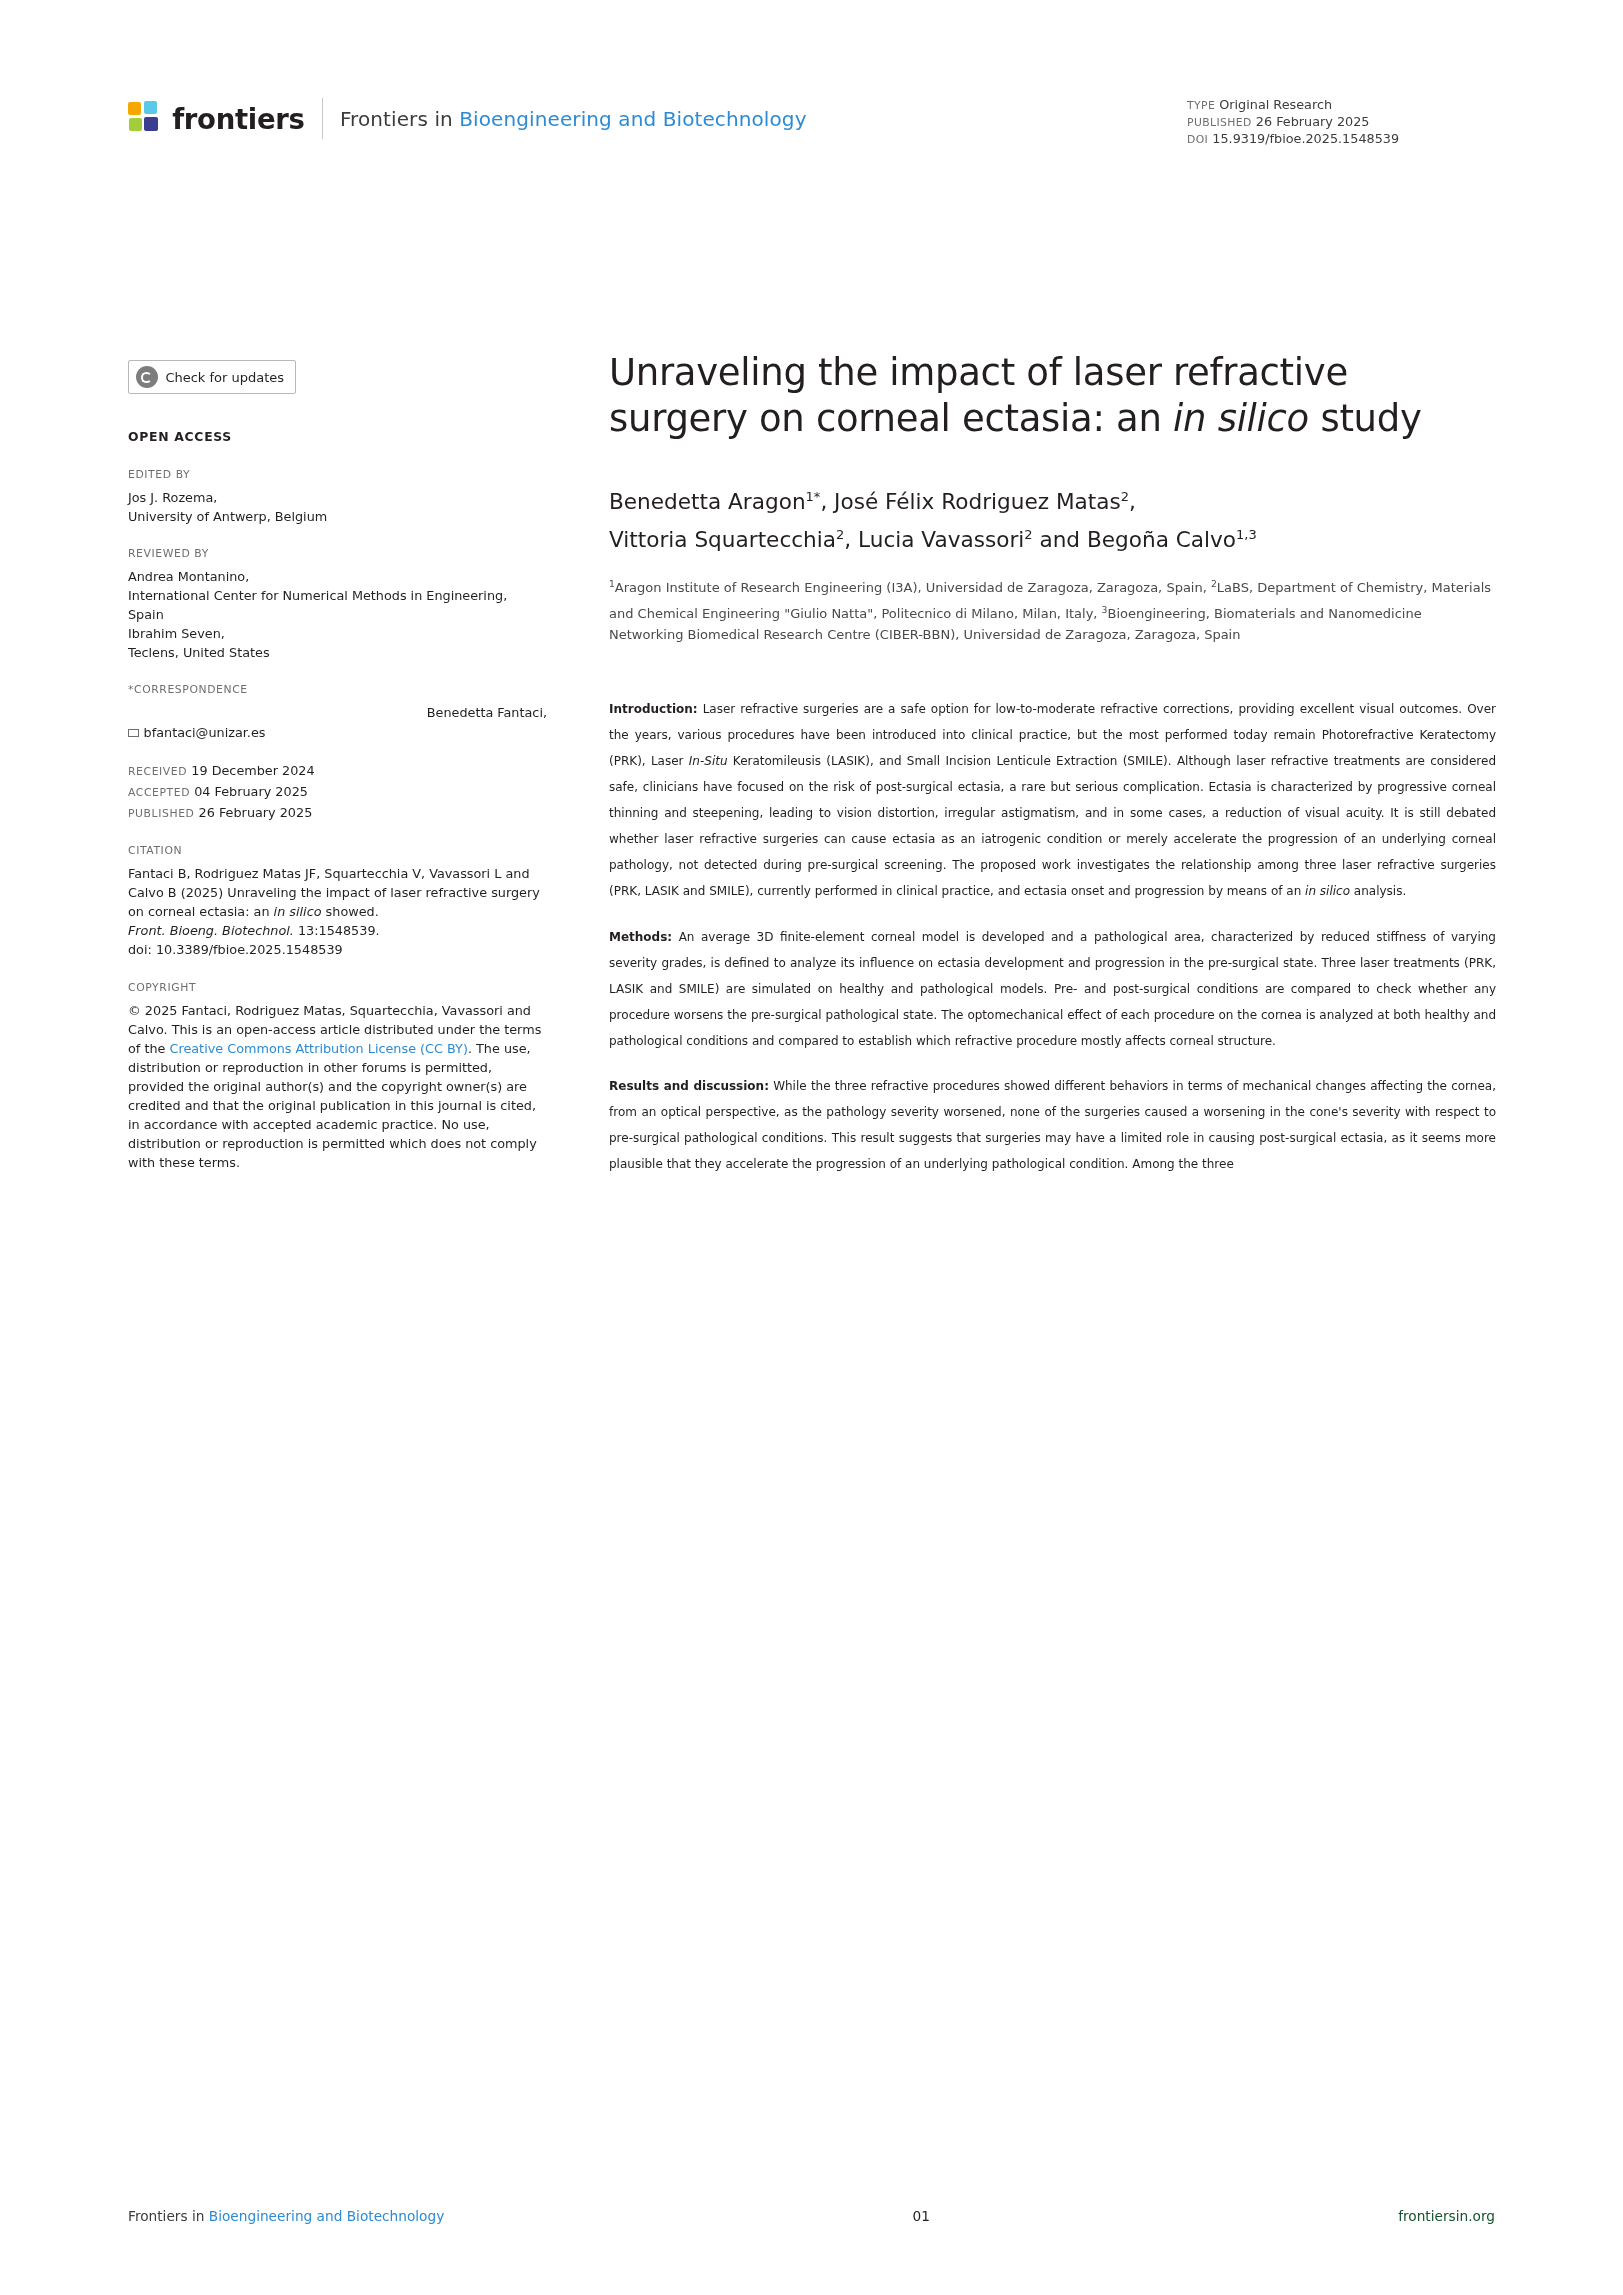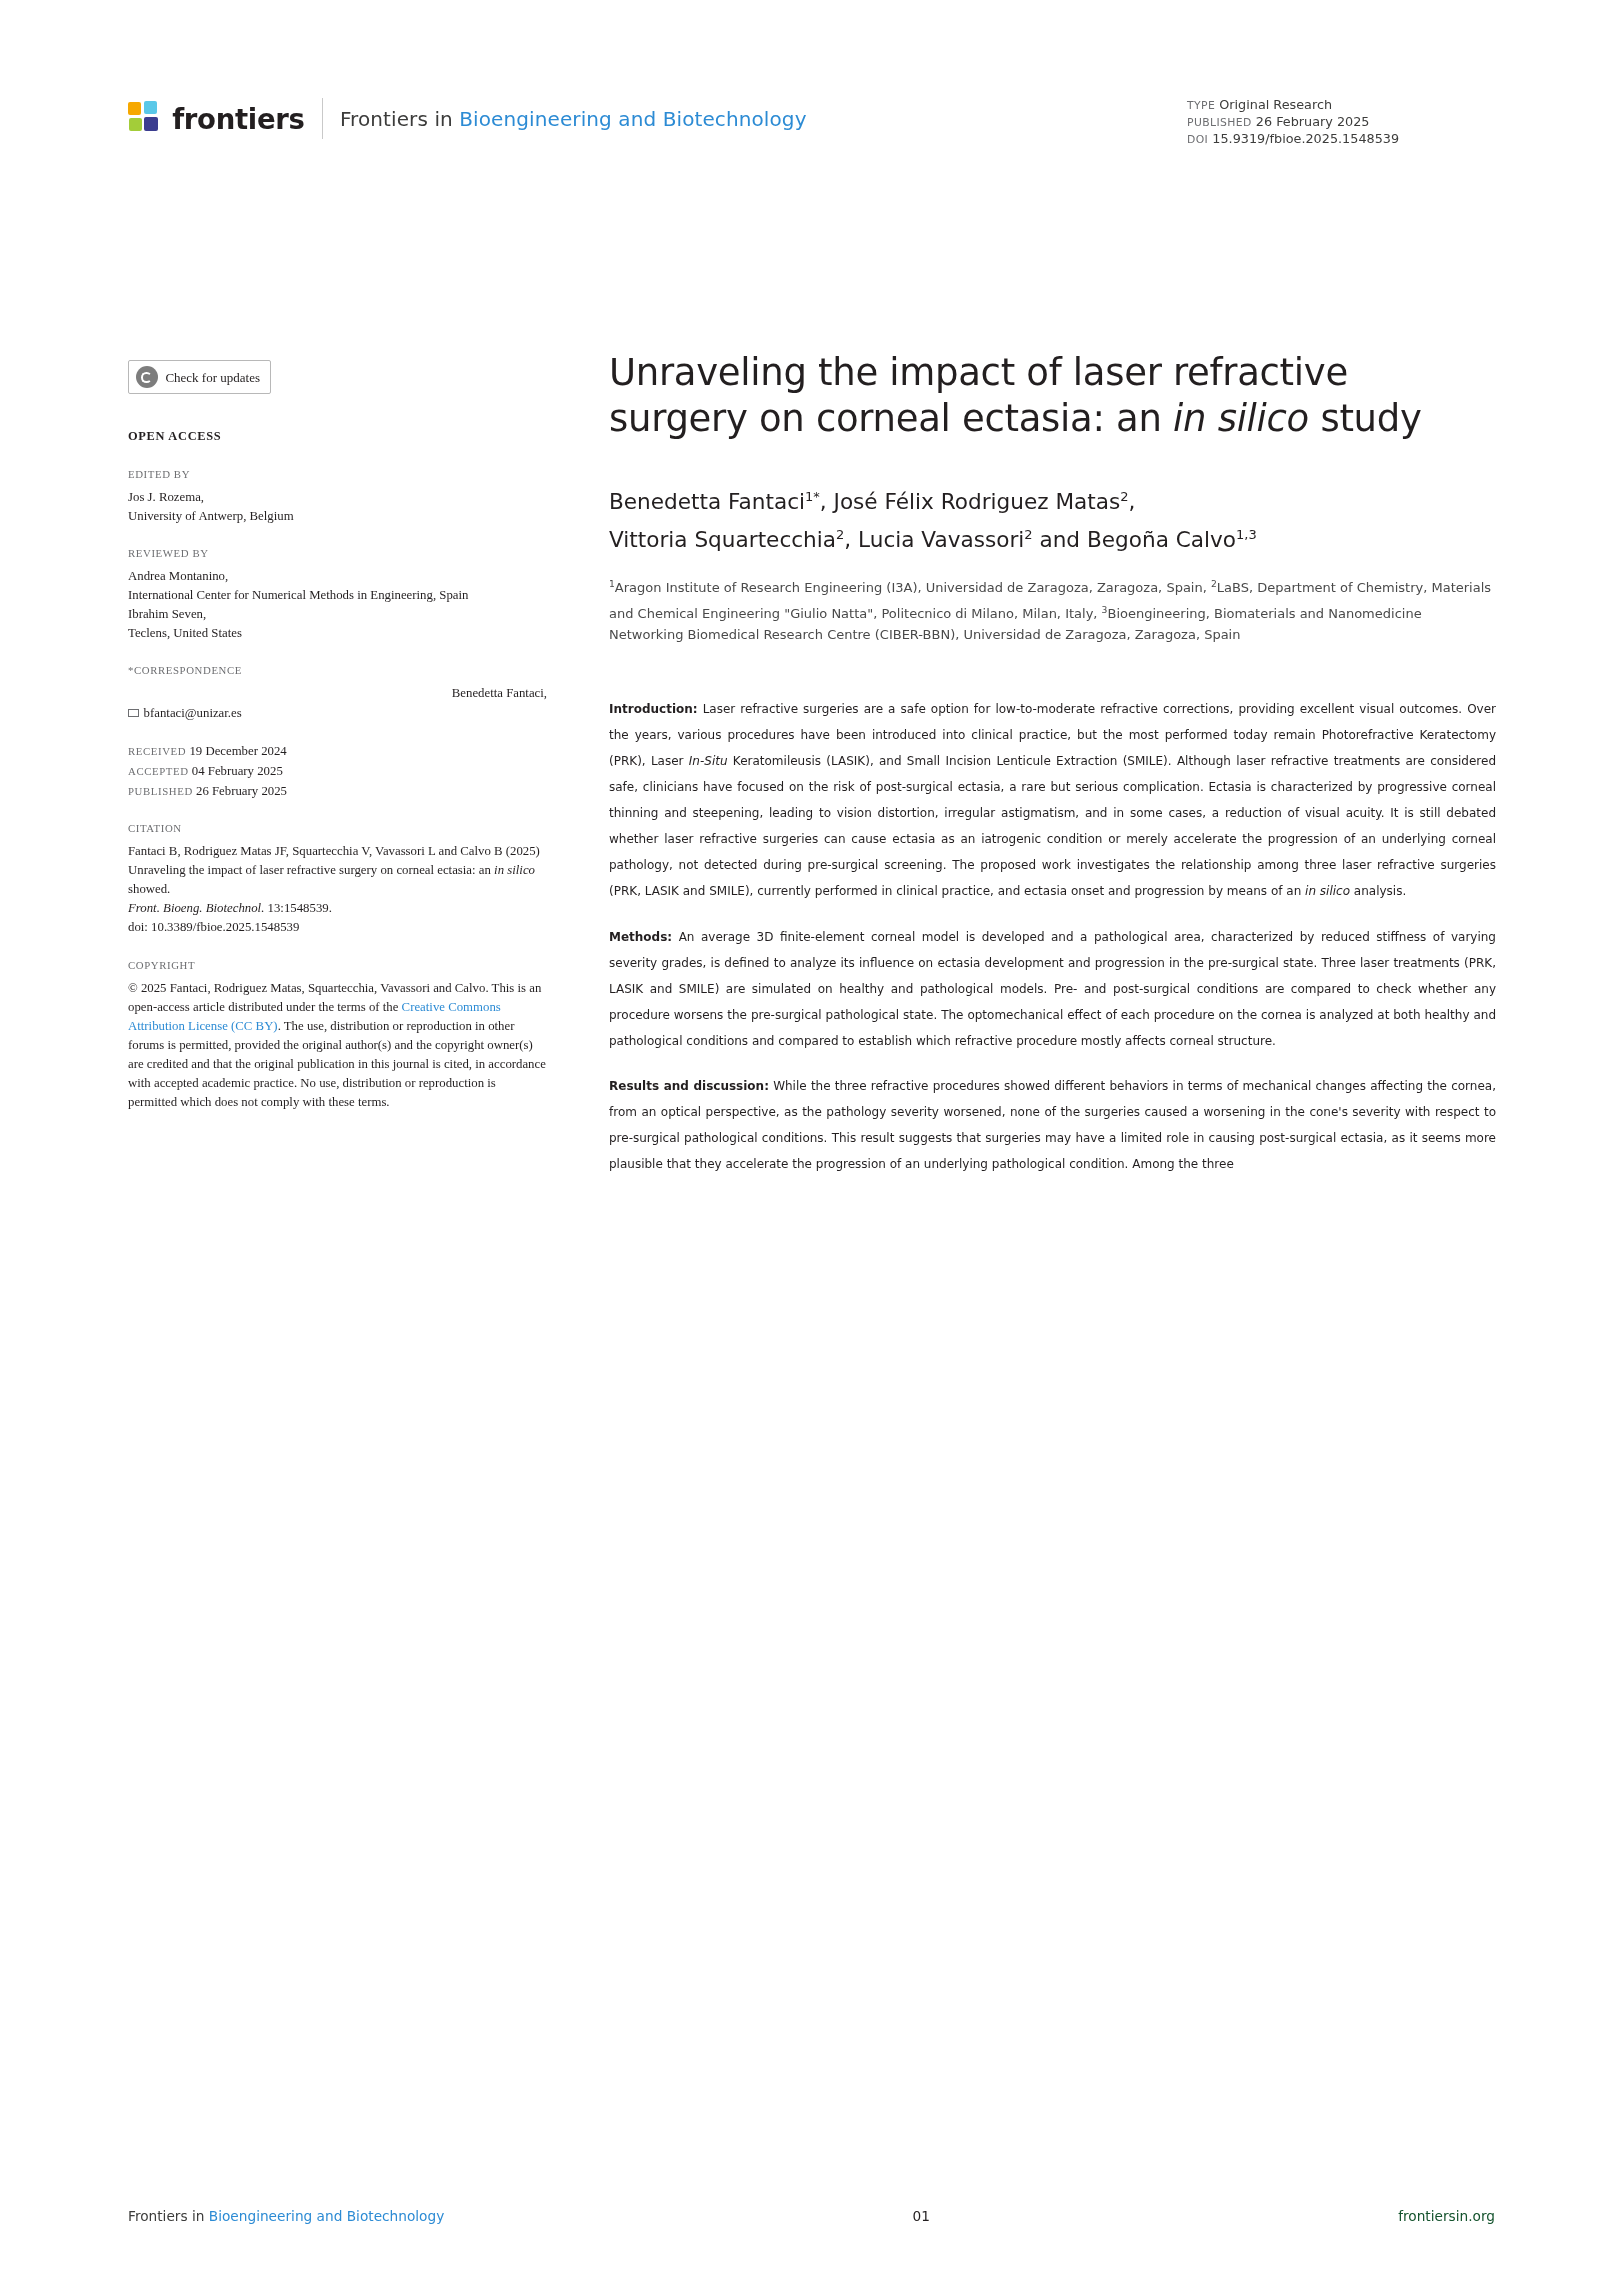--- a/index.html
+++ b/index.html
@@ -91,21 +91,20 @@
 
   
   .left-col {
     position: absolute;
     left: 128px;
     top: 360px;
     width: 419px;
     font-size: 12.8px;
     line-height: 19px;
     color: #231f20;
-    font-family: Liberation Serif, serif;
   }
   .check-updates {
     display: inline-flex;
     align-items: center;
     border: 0.7px solid #b8b8b8;
     border-radius: 2px;
     padding: 5.2px 10.5px 5.2px 6.5px;
     background: #fff;
     margin-bottom: 33px;
   }
@@ -311,21 +310,21 @@
     <div class="sub-head">CITATION</div>
     <div class="lc-block"><span>Fantaci B, Rodriguez Matas JF, Squartecchia V, Vavassori L and Calvo B (2025) Unraveling the impact of laser refractive surgery on corneal ectasia: an </span><span class="italic">in silico</span><span> showed.</span><br><span class="italic">Front. Bioeng. Biotechnol.</span><span> 13:1548539.</span><br><span>doi: 10.3389/fbioe.2025.1548539</span></div>
 
     <div class="sub-head">COPYRIGHT</div>
     <div class="lc-block"><span>© 2025 Fantaci, Rodriguez Matas, Squartecchia, Vavassori and Calvo. This is an open-access article distributed under the terms of the </span><span class="link">Creative Commons Attribution License (CC BY)</span><span>. The use, distribution or reproduction in other forums is permitted, provided the original author(s) and the copyright owner(s) are credited and that the original publication in this journal is cited, in accordance with accepted academic practice. No use, distribution or reproduction is permitted which does not comply with these terms.</span></div>
   </div>
 
   <div class="right-col">
     <h1 class="title"><span>Unraveling the impact of laser refractive surgery on corneal ectasia: an </span><span class="it">in silico</span><span> study</span></h1>
 
-    <div class="authors"><span>Benedetta Fantaci</span><sup>1*</sup><span>, José Félix Rodriguez Matas</span><sup>2</sup><span>,</span><br><span>Vittoria Squartecchia</span><sup>2</sup><span>, Lucia Vavassori</span><sup>2</sup><span> and Begoña Calvo</span><sup>1,3</sup></div>
+    <div class="authors"><span>Benedetta Aragon</span><sup>1*</sup><span>, José Félix Rodriguez Matas</span><sup>2</sup><span>,</span><br><span>Vittoria Squartecchia</span><sup>2</sup><span>, Lucia Vavassori</span><sup>2</sup><span> and Begoña Calvo</span><sup>1,3</sup></div>
 
     <div class="affil"><sup>1</sup><span>Aragon Institute of Research Engineering (I3A), Universidad de Zaragoza, Zaragoza, Spain, </span><sup>2</sup><span>LaBS, Department of Chemistry, Materials and Chemical Engineering "Giulio Natta", Politecnico di Milano, Milan, Italy, </span><sup>3</sup><span>Bioengineering, Biomaterials and Nanomedicine Networking Biomedical Research Centre (CIBER-BBN), Universidad de Zaragoza, Zaragoza, Spain</span></div>
 
     <p class="abs-p"><b>Introduction:</b><span> Laser refractive surgeries are a safe option for low-to-moderate refractive corrections, providing excellent visual outcomes. Over the years, various procedures have been introduced into clinical practice, but the most performed today remain Photorefractive Keratectomy (PRK), Laser </span><i>In-Situ</i><span> Keratomileusis (LASIK), and Small Incision Lenticule Extraction (SMILE). Although laser refractive treatments are considered safe, clinicians have focused on the risk of post-surgical ectasia, a rare but serious complication. Ectasia is characterized by progressive corneal thinning and steepening, leading to vision distortion, irregular astigmatism, and in some cases, a reduction of visual acuity. It is still debated whether laser refractive surgeries can cause ectasia as an iatrogenic condition or merely accelerate the progression of an underlying corneal pathology, not detected during pre-surgical screening. The proposed work investigates the relationship among three laser refractive surgeries (PRK, LASIK and SMILE), currently performed in clinical practice, and ectasia onset and progression by means of an </span><i>in silico</i><span> analysis.</span></p>
 
     <p class="abs-p"><b>Methods:</b><span> An average 3D finite-element corneal model is developed and a pathological area, characterized by reduced stiffness of varying severity grades, is defined to analyze its influence on ectasia development and progression in the pre-surgical state. Three laser treatments (PRK, LASIK and SMILE) are simulated on healthy and pathological models. Pre- and post-surgical conditions are compared to check whether any procedure worsens the pre-surgical pathological state. The optomechanical effect of each procedure on the cornea is analyzed at both healthy and pathological conditions and compared to establish which refractive procedure mostly affects corneal structure.</span></p>
 
     <p class="abs-p"><b>Results and discussion:</b><span> While the three refractive procedures showed different behaviors in terms of mechanical changes affecting the cornea, from an optical perspective, as the pathology severity worsened, none of the surgeries caused a worsening in the cone's severity with respect to pre-surgical pathological conditions. This result suggests that surgeries may have a limited role in causing post-surgical ectasia, as it seems more plausible that they accelerate the progression of an underlying pathological condition. Among the three</span></p>
   </div>
 

